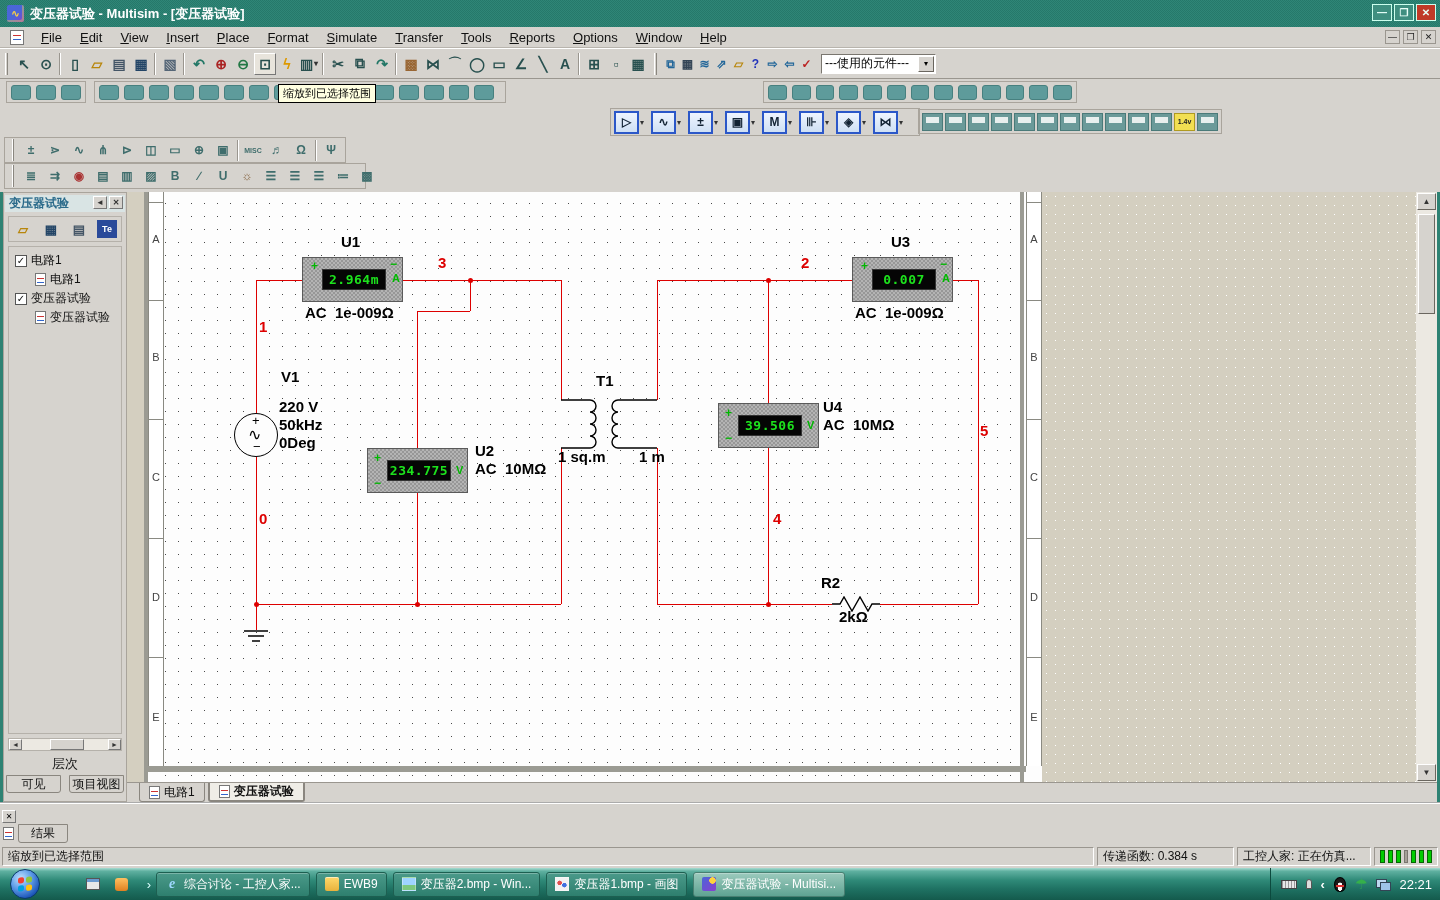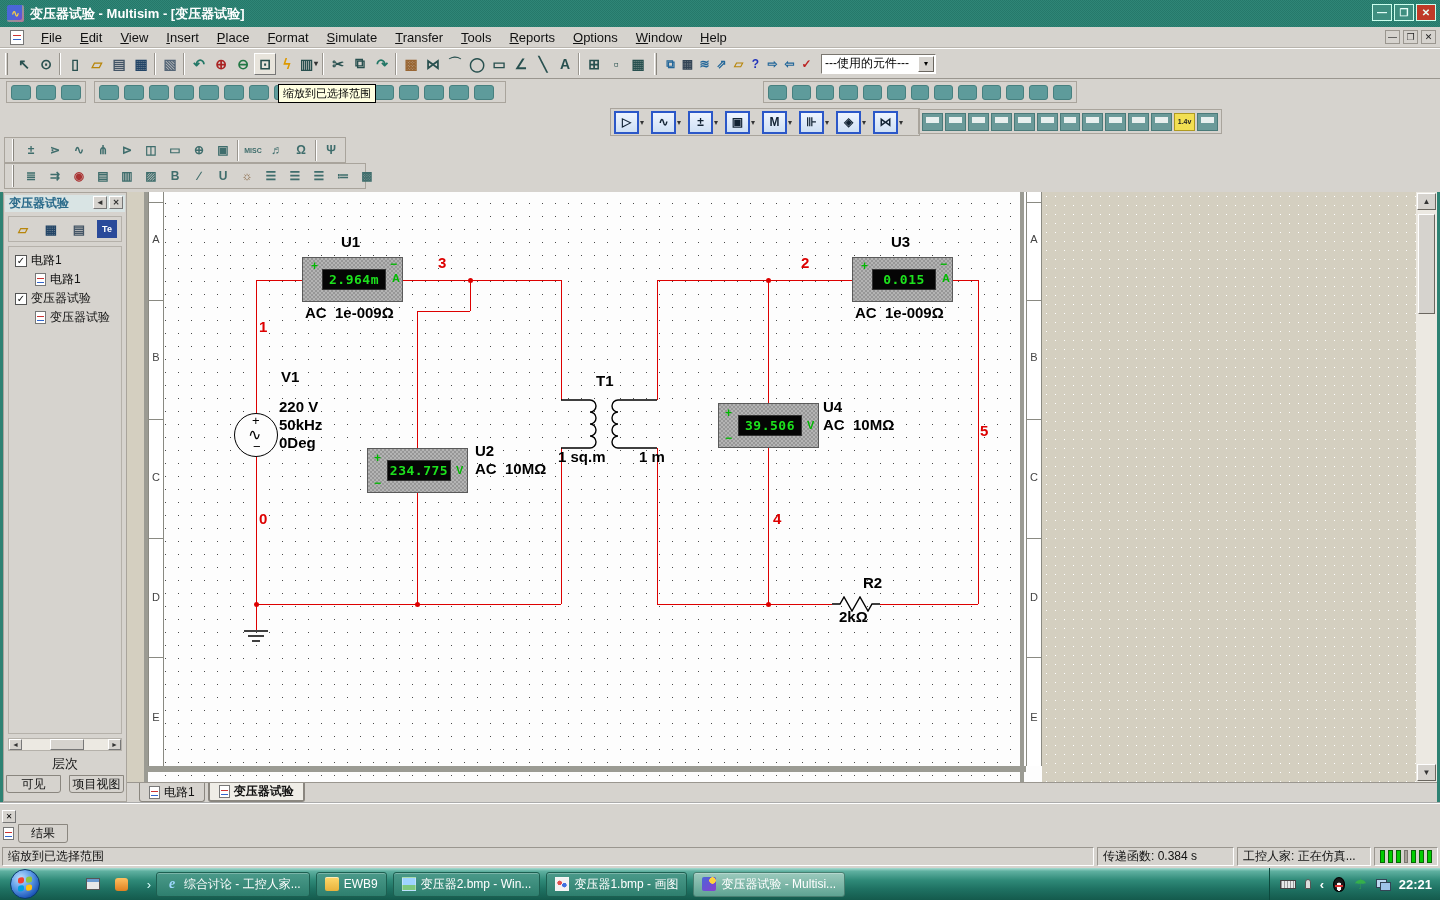--- a/index.html
+++ b/index.html
@@ -225,21 +225,21 @@
   .tray-mic{width:6px;height:10px;background:#ddd;border:1px solid #555;border-radius:3px 3px 0 0;}
   .tray-collapse{color:#fff;font-size:13px;font-weight:bold;}
   .tray-qq{width:12px;height:15px;background:radial-gradient(ellipse at 50% 68%,#fff 34%,#1a1a1a 36%);
     border-radius:50% 50% 46% 46%;border:1px solid #000;position:relative;}
   .tray-qq::after{content:"";position:absolute;left:1px;right:1px;top:7px;height:2px;background:#e03030;}
   .tray-umb{color:#35b04a;font-size:14px;}
   .tray-net{width:14px;height:11px;position:relative;}
   .tray-net::before,.tray-net::after{content:"";position:absolute;width:9px;height:7px;
     background:#bcd8f0;border:1px solid #345;}
   .tray-net::after{left:4px;top:3px;background:#9ec4e8;}
-  .tray-clock{color:#fff;font-size:13px;font-weight:bold;}
+  .tray-clock{color:#fff;font-size:13px;}
 </style>
 </head>
 <body>
 
 <div class="titlebar">
   <span class="app-icon">∿</span>
   <span>变压器试验 - Multisim - [变压器试验]</span>
   <span class="win-btns">
     <span class="win-btn">—</span>
     <span class="win-btn">❐</span>
@@ -592,21 +592,21 @@
     <span class="munit" style="left:89px;top:14px">A</span>
     <div class="mdisp">2.964m</div>
   </div>
   <div class="clabel" style="left:214px;top:41px">U1</div>
   <div class="clabel" style="left:178px;top:112px">AC  1e-009Ω</div>
 
   <div class="meter" style="left:725px;top:65px">
     <span class="mark" style="left:8px;top:1px">+</span>
     <span class="mark" style="left:87px;top:-1px">−</span>
     <span class="munit" style="left:89px;top:14px">A</span>
-    <div class="mdisp">0.015</div>
+    <div class="mdisp">0.007</div>
   </div>
   <div class="clabel" style="left:764px;top:41px">U3</div>
   <div class="clabel" style="left:728px;top:112px">AC  1e-009Ω</div>
 
   <div class="meter" style="left:240px;top:256px">
     <span class="mark" style="left:6px;top:2px">+</span>
     <span class="mark" style="left:6px;top:27px">−</span>
     <span class="munit" style="left:88px;top:15px">V</span>
     <div class="mdisp">234.775</div>
   </div>
@@ -637,21 +637,21 @@
     <path d="M40,30 a6,6 0 1 1 0,12 a6,6 0 1 1 0,12 a6,6 0 1 1 0,12 a6,6 0 1 1 0,12" stroke="#000" fill="none" stroke-width="1.4"></path>
     <path d="M68,30 a6,6 0 1 0 0,12 a6,6 0 1 0 0,12 a6,6 0 1 0 0,12 a6,6 0 1 0 0,12" stroke="#000" fill="none" stroke-width="1.4"></path>
   </svg>
   <div class="clabel" style="left:469px;top:180px">T1</div>
   <div class="clabel" style="left:431px;top:256px">1 sq.m</div>
   <div class="clabel" style="left:512px;top:256px">1 m</div>
 
   <svg class="abs" style="left:705px;top:404px" width="48" height="16">
     <path d="M0,8 h8 l4,-7 l8,14 l8,-14 l8,14 l4,-7 h8" stroke="#000" fill="none" stroke-width="1.4"></path>
   </svg>
-  <div class="clabel" style="left:736px;top:382px">R2</div>
+  <div class="clabel" style="left:694px;top:382px">R2</div>
   <div class="clabel" style="left:712px;top:416px">2kΩ</div>
 
   <svg class="abs" style="left:115px;top:438px" width="28" height="16">
     <path d="M2,1 H26 M6,6 H22 M10,11 H18" stroke="#000" fill="none" stroke-width="1.6"></path>
   </svg>
 
   <div class="nlabel" style="left:132px;top:126px">1</div>
   <div class="nlabel" style="left:311px;top:62px">3</div>
   <div class="nlabel" style="left:674px;top:62px">2</div>
   <div class="nlabel" style="left:132px;top:318px">0</div>

